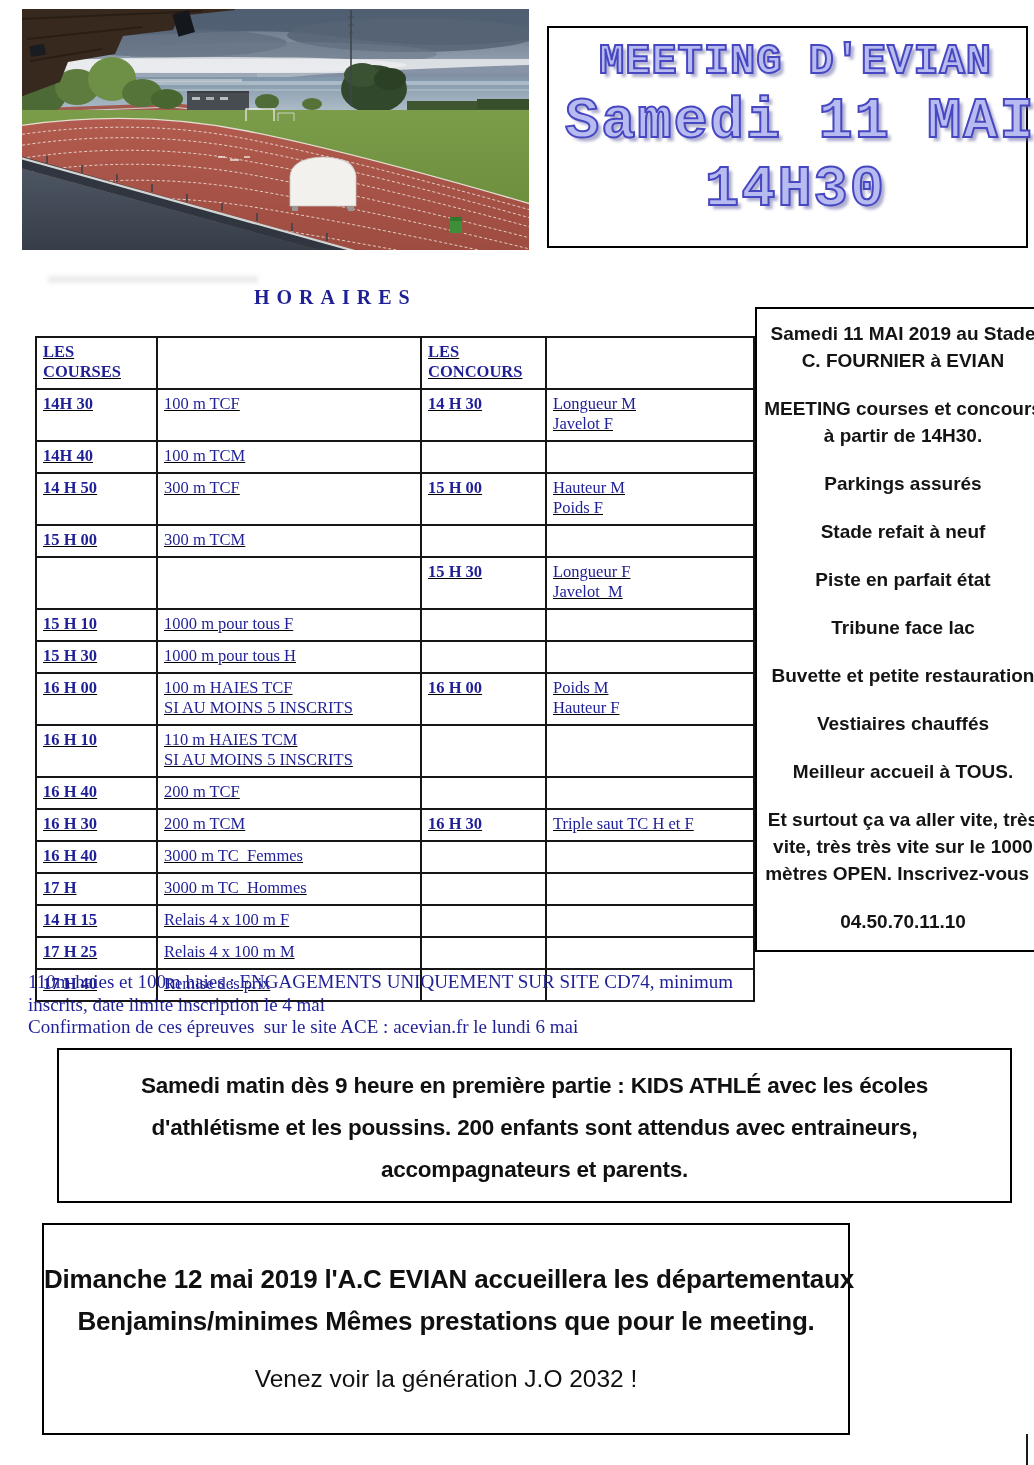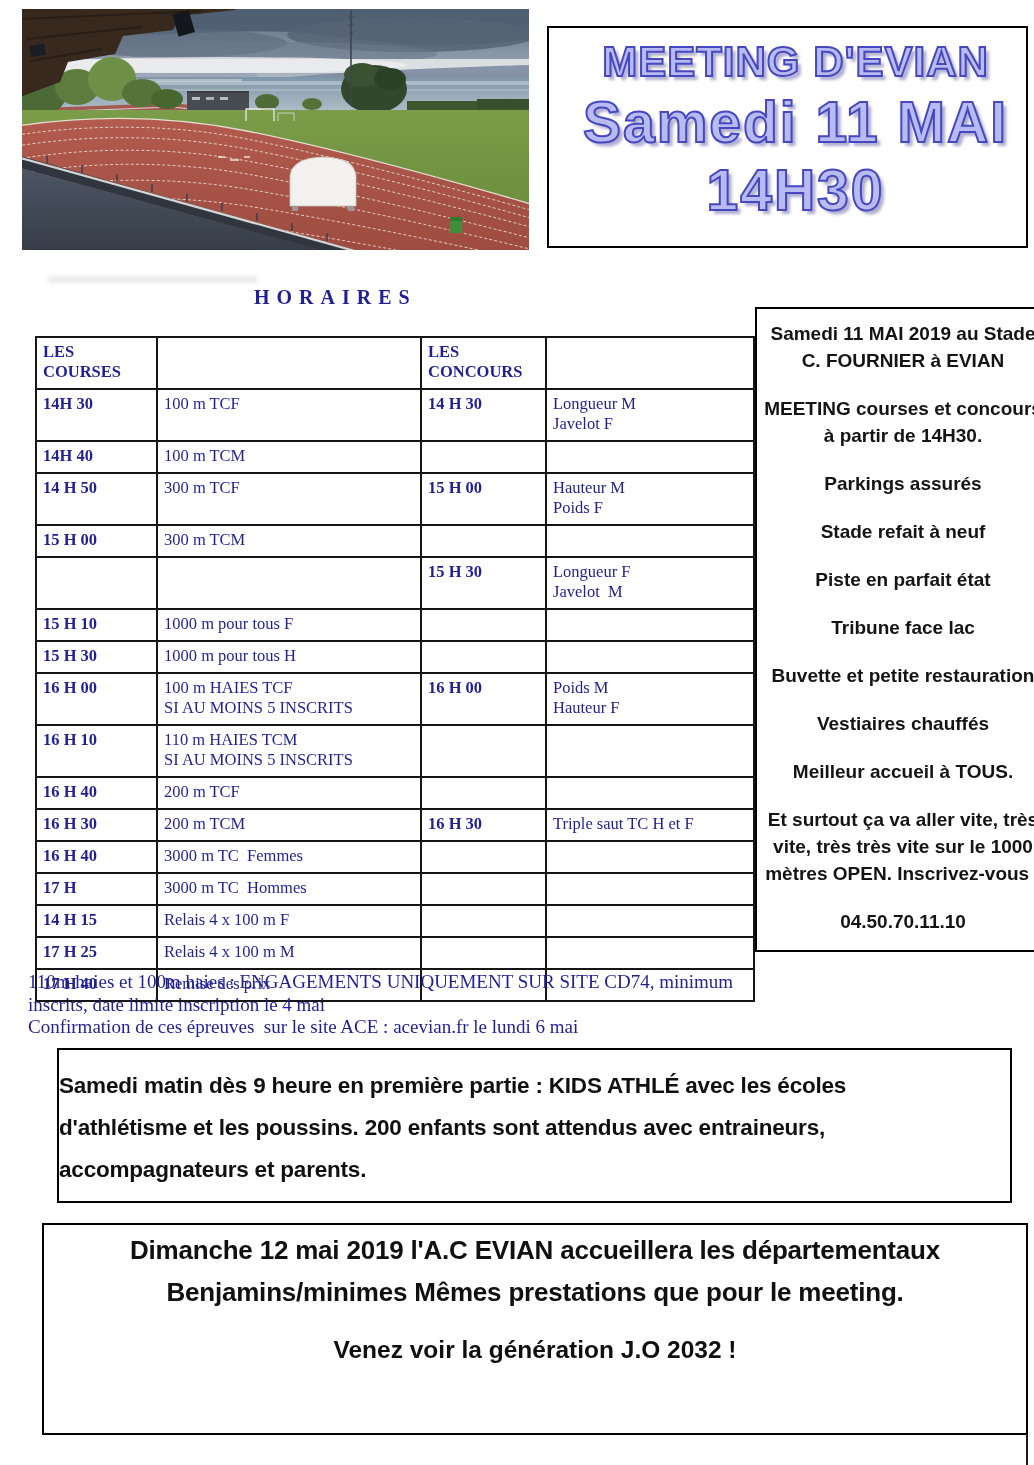--- a/index.html
+++ b/index.html
@@ -6,70 +6,70 @@
   .page{position:relative;width:1034px;height:1465px;background:#ffffff;overflow:hidden;
         font-family:"Liberation Serif",serif;}
 
   
   .photo{position:absolute;left:22px;top:9px;width:507px;height:241px;overflow:hidden;}
   .photo svg{display:block;}
 
   
   .title-box{position:absolute;left:547px;top:26px;width:477px;height:218px;
              border:2px solid #000;text-align:center;background:#fff;}
-  .title-line{font-family:Liberation Sans, sans-serif;font-weight:bold;
+  .title-line{font-family:Liberation Mono, monospace;font-weight:bold;
               color:#b7bbf0;-webkit-text-stroke:2px #4747c2;
               text-shadow:4px 4px 3px rgba(108,108,168,0.55);
               white-space:pre;margin-left:16px;}
   .title-line.l1{font-size:42px;line-height:52px;margin-top:8px;letter-spacing:1px;}
   .title-line.l2{font-size:57px;line-height:68px;letter-spacing:2px;}
   .title-line.l3{font-size:57px;line-height:68px;letter-spacing:2px;}
 
   
   .smudge{position:absolute;left:48px;top:276px;width:210px;height:7px;
           background:rgba(110,110,125,0.14);filter:blur(2px);}
 
   
   .horaires{position:absolute;left:254px;top:286px;width:300px;
             color:#1f1f96;font-weight:bold;font-size:20px;letter-spacing:7px;}
 
   
   .sched{position:absolute;left:35px;top:336px;border-collapse:collapse;table-layout:fixed;
-         width:718px;}
+         width:718px;text-decoration:underline;}
   .sched td,.sched th{border:2px solid #161616;vertical-align:top;text-align:left;
          padding:4px 6px 6px 6px;color:#1f1f96;font-size:16.5px;line-height:20px;
          white-space:pre;overflow:hidden;}
   .sched th{font-weight:bold;}
   .sched td.time{font-weight:bold;}
   .sched td.event{font-weight:normal;}
 
   
   .note{position:absolute;left:28px;top:971px;color:#1f1f96;font-weight:normal;
         font-size:19px;line-height:22.5px;white-space:pre;}
 
   
   .info-box{position:absolute;left:755px;top:307px;width:296px;height:645px;
             border:2px solid #000;box-sizing:border-box;padding:11px 2px 0 2px;
             text-align:center;background:#fff;}
   .info-item{font-family:"Liberation Sans",sans-serif;font-weight:bold;color:#141414;
              font-size:19px;line-height:27px;margin-bottom:21px;white-space:pre;}
 
   
   .kids-box{position:absolute;left:57px;top:1048px;width:955px;height:155px;
-            border:2px solid #000;box-sizing:border-box;
+            border:2px solid #000;box-sizing:border-box;text-align:center;
             padding-top:15px;background:#fff;}
   .kids-text{font-family:"Liberation Sans",sans-serif;font-weight:bold;color:#101010;
              font-size:22.5px;line-height:42px;white-space:pre;letter-spacing:-0.2px;}
 
-  .sunday-box{position:absolute;left:42px;top:1223px;width:986px;height:212px;
+  .sunday-box{position:absolute;left:42px;top:1223px;width:808px;height:212px;
               border:2px solid #000;box-sizing:border-box;text-align:center;
-              padding-top:4px;background:#fff;}
+              padding-top:33px;background:#fff;}
   .sunday-main{font-family:"Liberation Sans",sans-serif;font-weight:bold;color:#101010;
                font-size:26px;line-height:42px;white-space:pre;letter-spacing:-0.2px;}
-  .sunday-tagline{font-family:"Liberation Sans",sans-serif;font-weight:bold;color:#101010;
+  .sunday-tagline{font-family:"Liberation Sans",sans-serif;font-weight:normal;color:#101010;
                   font-size:24.5px;margin-top:23px;white-space:pre;}
 
   .edge-line{position:absolute;left:1026px;top:1434px;width:2px;height:31px;background:#1a1a1a;}
 </style>
 </head>
 <body>
 
 <div class="page">
 
   <div class="photo">

